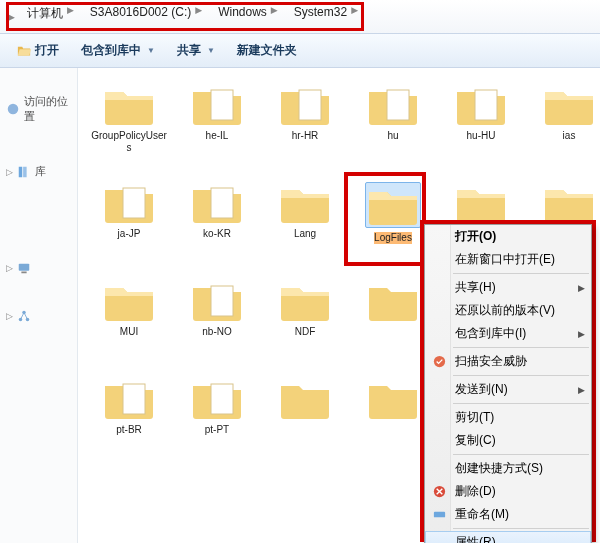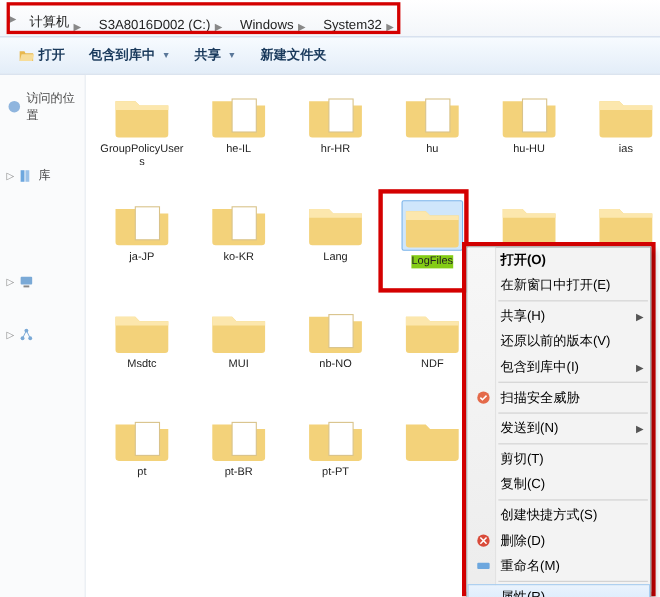--- a/index.html
+++ b/index.html
@@ -1,44 +1,44 @@
 <!DOCTYPE html>
 <html><head>
 <meta charset="utf-8">
 <style>
 * { margin: 0; padding: 0; box-sizing: border-box; font-family: "Microsoft YaHei", "Segoe UI", Tahoma, sans-serif; }
 body { width: 600px; height: 543px; background: #fff; overflow: hidden; position: relative; }
 
 
 .breadcrumb-bar { height: 34px; background: linear-gradient(#fff,#f3f6fa); border-bottom: 1px solid #c9d6e8; display: flex; align-items: center; padding: 0 4px; position: relative; }
 .breadcrumb-highlight { position: absolute; left: 6px; top: 2px; right: 236px; bottom: 2px; border: 3px solid #d40000; pointer-events: none; }
-.crumb-seg { display: flex; align-items: flex-end; padding: 0 4px 0 8px; color: #222; font-size: 12px; height: 24px; cursor: pointer; }
+.crumb-seg { display: flex; align-items: flex-start; padding: 0 4px 0 8px; color: #222; font-size: 12px; height: 24px; cursor: pointer; }
 .crumb-chev { color: #888; font-size: 9px; padding: 0 4px; }
 
 
 .toolbar { height: 34px; background: linear-gradient(#f7fbff,#e3edf8); border-bottom: 1px solid #c9d6e8; display: flex; align-items: center; padding: 0 8px; gap: 4px; font-weight: bold; }
 .tb-btn { display: flex; align-items: center; gap: 4px; padding: 3px 9px; font-size: 12px; color: #1a3a5c; cursor: pointer; border-radius: 2px; }
 .tb-ico { width: 14px; height: 14px; display: inline-block; }
 .dd-arrow { font-size: 8px; color: #5a7799; margin-left: 2px; }
 
 
 .workspace { display: flex; height: calc(100% - 68px); }
-.sidebar { width: 78px; background: #fafbfc; border-right: 1px solid #e3e9ef; padding-top: 8px; }
+.sidebar { width: 78px; background: #fafbfc; border-right: 1px solid #e3e9ef; padding-top: 20px; }
 .side-item { font-size: 11px; color: #4a4a4a; padding: 6px 6px; cursor: pointer; display:flex; align-items:center; gap:4px; }
 .side-tri { color:#888; font-size:9px; }
 .side-ico { width:14px; height:14px; flex:0 0 14px; }
 
 
 .grid { flex: 1; padding: 14px 10px; display: grid; grid-template-columns: repeat(6, 82px); grid-auto-rows: 96px; gap: 2px 6px; align-content: start; background: #fff; position: relative; overflow:hidden;}
 .grid-item { display: flex; flex-direction: column; align-items: center; text-align: center; cursor: pointer; padding-top:2px;}
 .grid-item .lbl { font-size: 10px; color: #222; margin-top: 4px; line-height: 1.15; max-width: 78px; word-break: break-word; }
 .folder-ico { width: 52px; height: 42px; position: relative; }
 .folder-ico svg { width: 100%; height: 100%; }
 .grid-item.selected .folder-wrap { background: #cfe6fb; border: 1px solid #7bb4ea; border-radius:2px; padding:1px;}
-.grid-item.selected .lbl { background:#84cc16; }
+.grid-item.selected .lbl { background:#fdba74; }
 
 
 .sel-box { position:absolute; border:4px solid #d40000; pointer-events:none; }
 
 
 .ctx { position: absolute; top: 224px; left: 424px; width: 168px; background: #f3f3f3; border: 1px solid #9c9c9c; box-shadow: 3px 3px 6px rgba(0,0,0,.28); font-size: 12px; z-index: 50; }
 .ctx-box { position:absolute; border:4px solid #d40000; pointer-events:none; }
 .ctx-row { display: flex; align-items: center; height: 23px; padding: 0 35px 0 30px; position: relative; cursor: default; }
 .ctx-row:hover, .ctx-row.hl { background: linear-gradient(#eaf3fd,#d6e9fc); border:1px solid #a7cdf0; height:23px; padding:0 17px 0 29px;}
 .ctx-sep { height: 1px; background: #d0d0d0; margin: 2px 2px 2px 28px; }
@@ -219,27 +219,20 @@
             <path fill="#fce7ad" d="M2 8h18l4 4h26v4H2z"></path>
           </svg></div>
         <span class="lbl"></span>
       </div>
 
     <div class="grid-item">
         <div class="folder-ico"><svg viewBox="0 0 52 42">
             <path fill="#f3d27a" d="M2 8h18l4 4h26v26a3 3 0 0 1-3 3H5a3 3 0 0 1-3-3z"></path>
             <path fill="#fce7ad" d="M2 8h18l4 4h26v4H2z"></path>
           </svg></div>
-        <span class="lbl">Msdtc</span>
-      </div>
-    <div class="grid-item">
-        <div class="folder-ico"><svg viewBox="0 0 52 42">
-            <path fill="#f3d27a" d="M2 8h18l4 4h26v26a3 3 0 0 1-3 3H5a3 3 0 0 1-3-3z"></path>
-            <path fill="#fce7ad" d="M2 8h18l4 4h26v4H2z"></path>
-          </svg></div>
         <span class="lbl">MUI</span>
       </div>
     <div class="grid-item">
         <div class="folder-ico"><svg viewBox="0 0 52 42">
             <path fill="#f3d27a" d="M2 8h18l4 4h26v26a3 3 0 0 1-3 3H5a3 3 0 0 1-3-3z"></path>
             <rect x="20" y="6" width="22" height="30" fill="#fff" stroke="#d9c38a"></rect>
           </svg></div>
         <span class="lbl">nb-NO</span>
       </div>
     <div class="grid-item">

